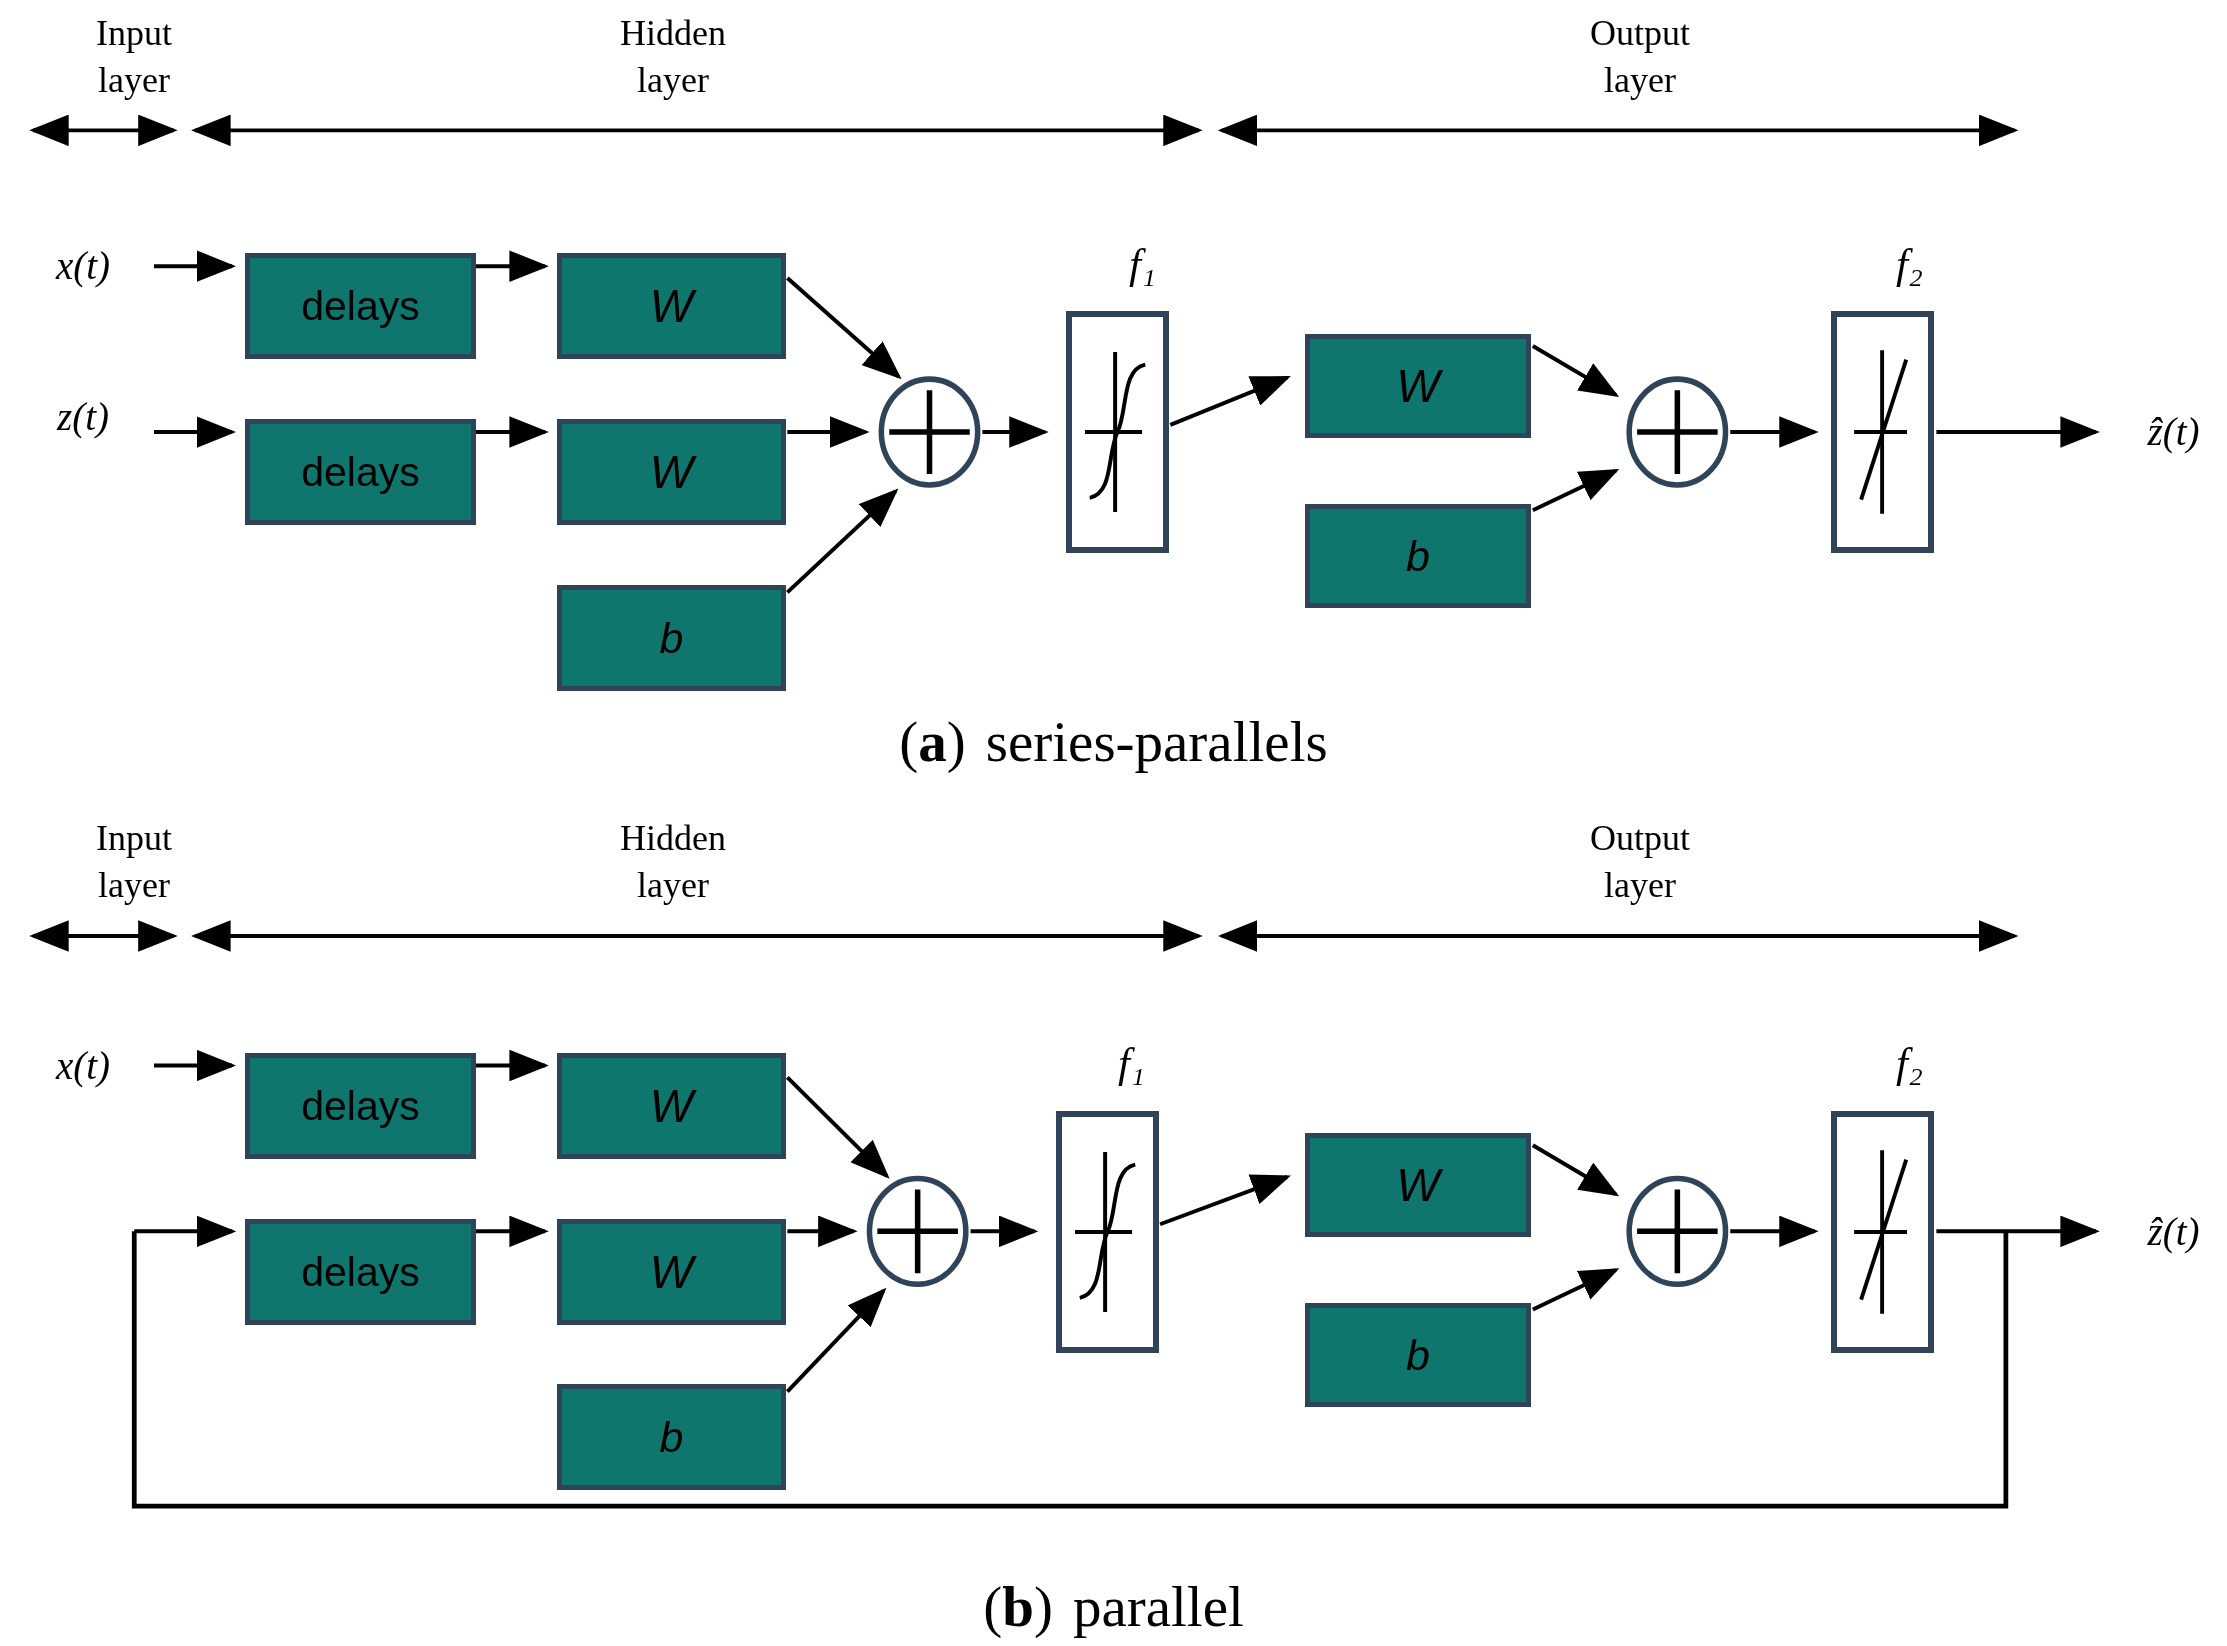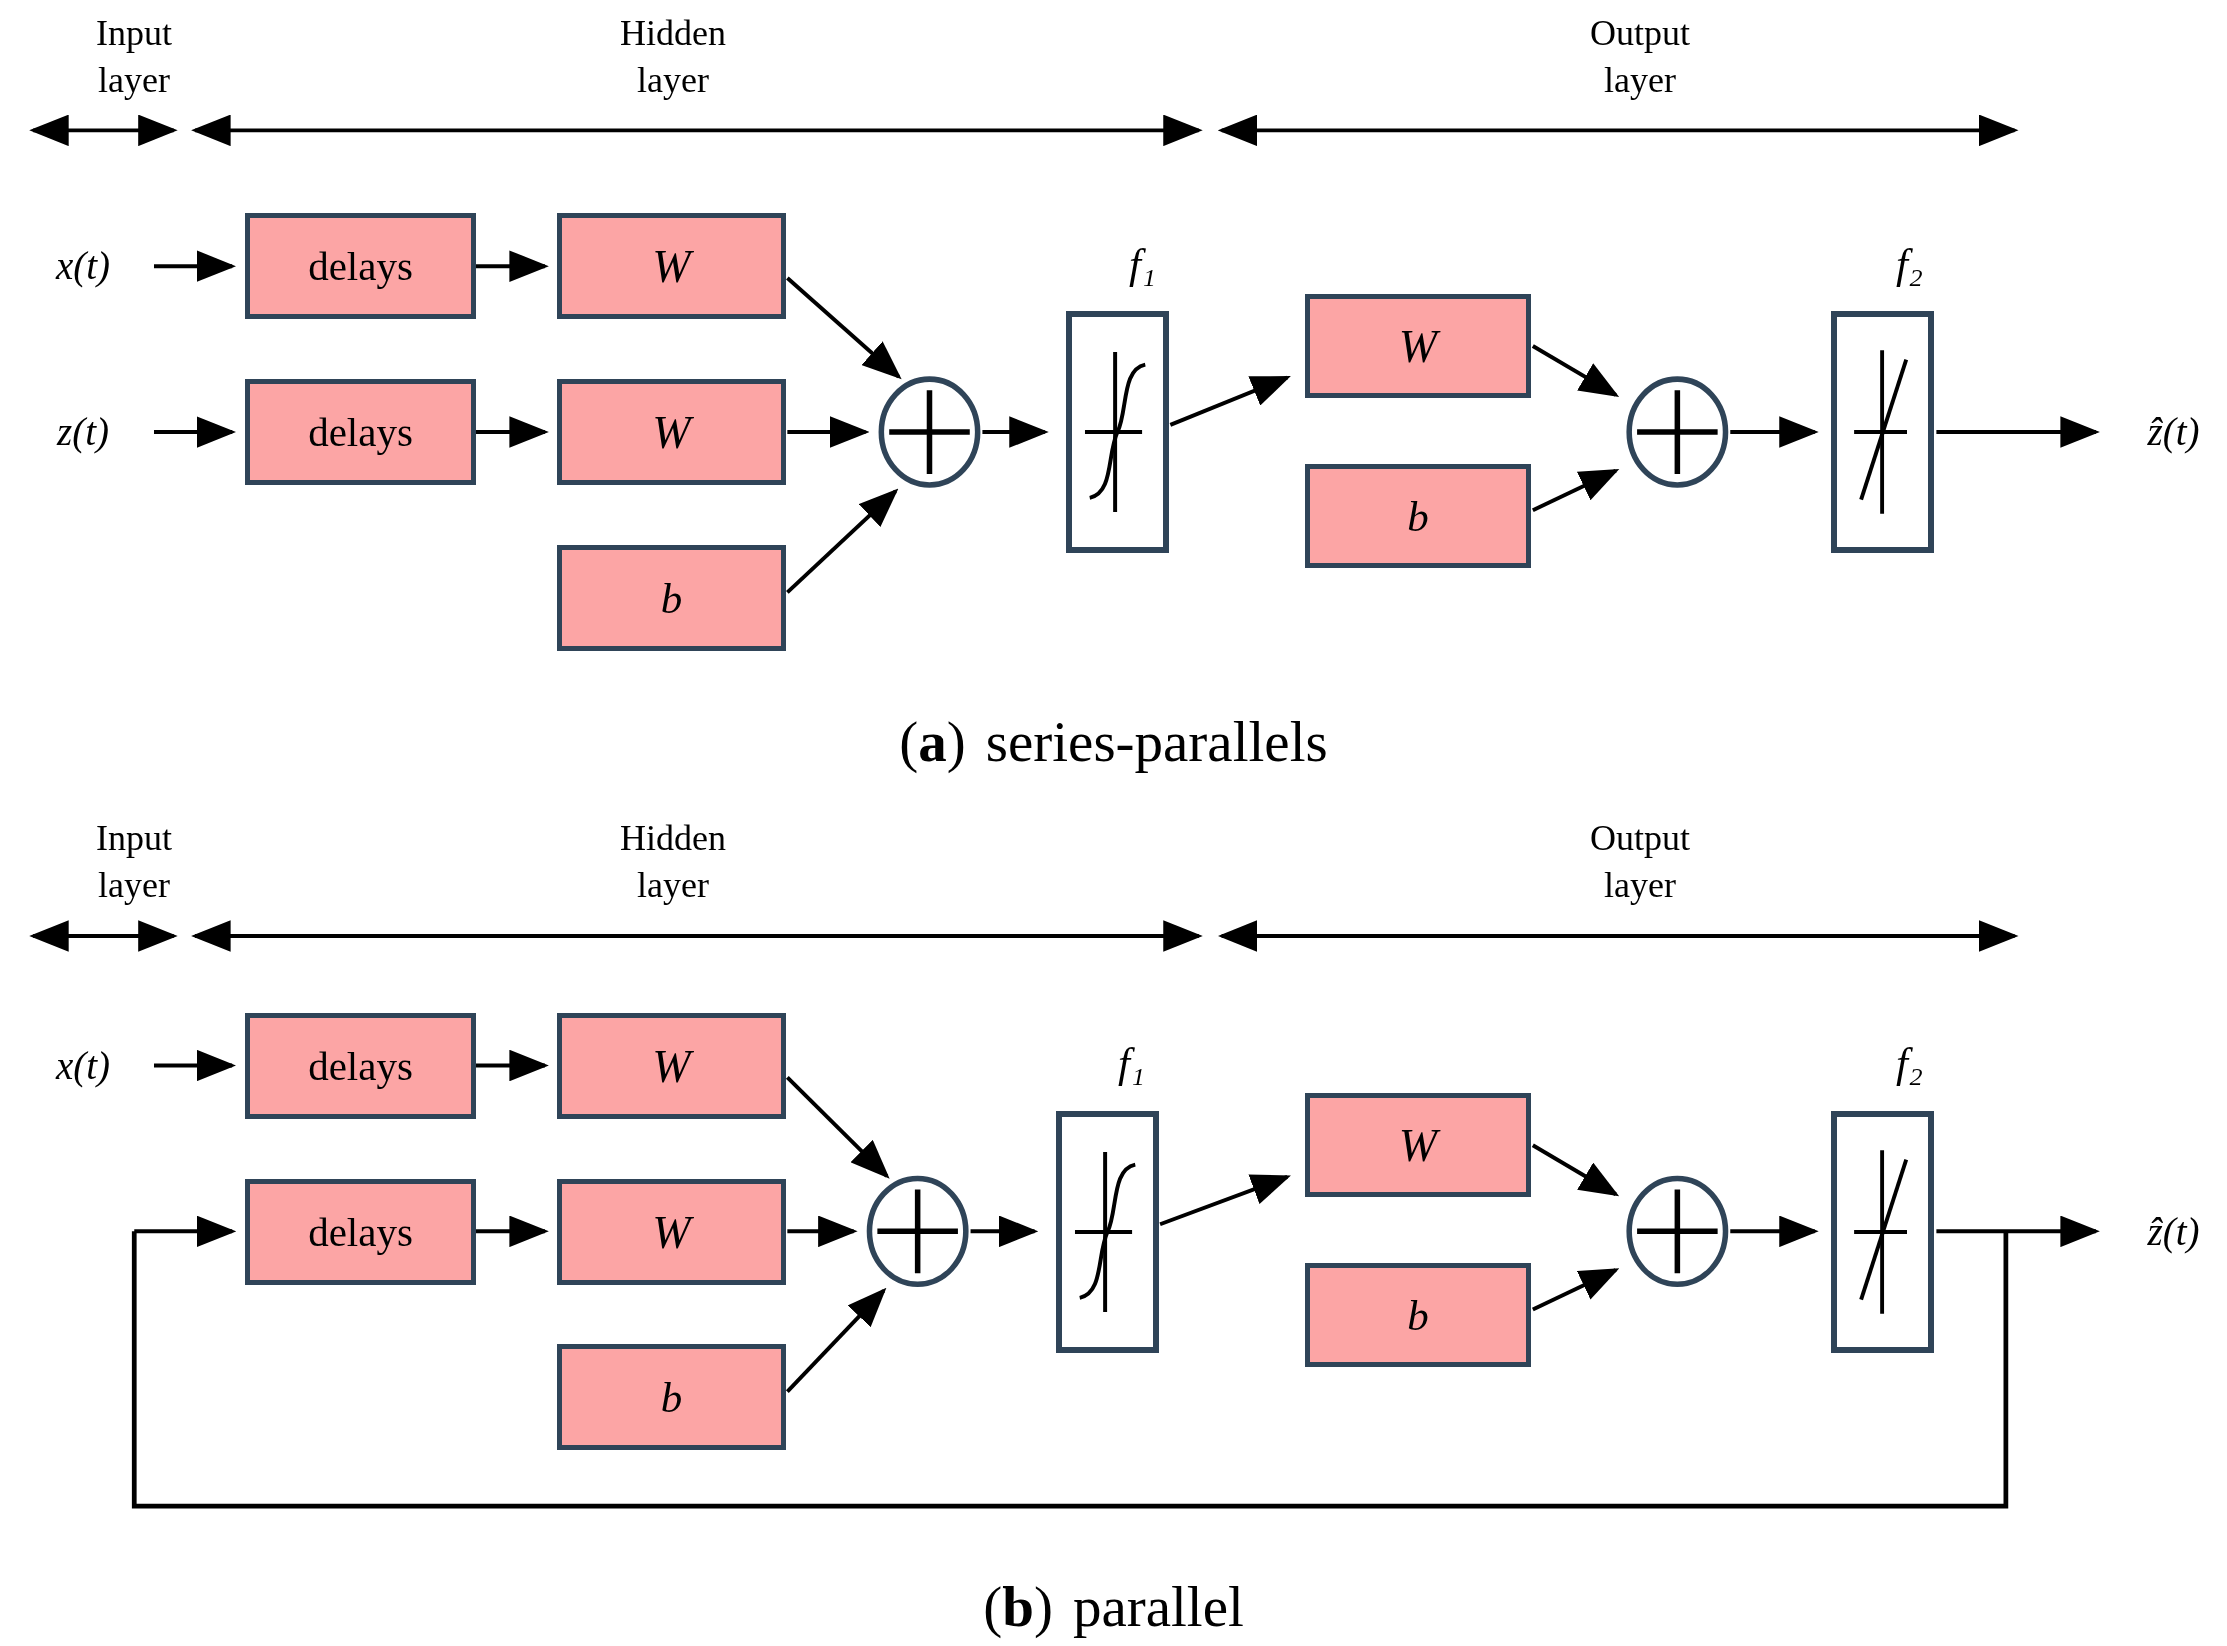--- a/index.html
+++ b/index.html
@@ -13,23 +13,23 @@
     position:relative;width:2227px;height:1646px;background:var(--page-bg);
     font-family:"Liberation Serif",serif;color:var(--text);overflow:hidden;
   }
   .wires{position:absolute;left:0;width:2227px;height:823px;}
   .ln path{stroke:var(--line);stroke-width:5;fill:none;}
   .feedback{stroke:var(--line);stroke-width:6;fill:none;}
   .ahfill{fill:var(--line);stroke:none;}
   .sumc{fill:#ffffff;stroke:var(--box-border);stroke-width:7;}
   .plus{stroke:var(--line);stroke-width:7;fill:none;}
   .box{
-    position:absolute;background:#fca5a5;border:5.5px solid var(--box-border);
+    position:absolute;background:#0f766e;border:5.5px solid var(--box-border);
     box-sizing:border-box;display:flex;align-items:center;justify-content:center;
-    font-family:Liberation Serif, serif;font-size:41px;color:var(--text);
+    font-family:Liberation Sans, sans-serif;font-size:41px;color:var(--text);margin-top:40px;
   }
   .wlabel{font-style:italic;font-size:46px;}
   .blabel{font-style:italic;font-size:43px;}
   .fbox{
     position:absolute;background:#ffffff;border:6.3px solid var(--box-border);
     box-sizing:border-box;display:flex;align-items:center;justify-content:center;
   }
   .fnicon{width:100%;height:100%;display:block;}
   .fnicon path{stroke:var(--line);stroke-width:5;fill:none;}
   .mathlabel{
@@ -128,21 +128,21 @@
   </svg>
 
   <div class="layer-label" style="left:107px;top:9.5px">Input
 layer</div>
   <div class="layer-label" style="left:646px;top:9.5px">Hidden
 layer</div>
   <div class="layer-label" style="left:1613px;top:9.5px">Output
 layer</div>
 
   <div class="mathlabel" style="left:20px;top:239px;width:126px;height:52px">x(t)</div>
-  <div class="mathlabel" style="left:20px;top:405px;width:126px;height:52px">z(t)</div>
+  <div class="mathlabel" style="left:20px;top:390px;width:126px;height:52px">z(t)</div>
 
   <div class="box" style="left:245px;top:213px;width:231px;height:106px">
       <span>delays</span>
     </div>
   <div class="box" style="left:557px;top:213px;width:229px;height:106px">
       <span class="wlabel">W</span>
     </div>
   <div class="box" style="left:245px;top:379px;width:231px;height:106px">
       <span>delays</span>
     </div>

